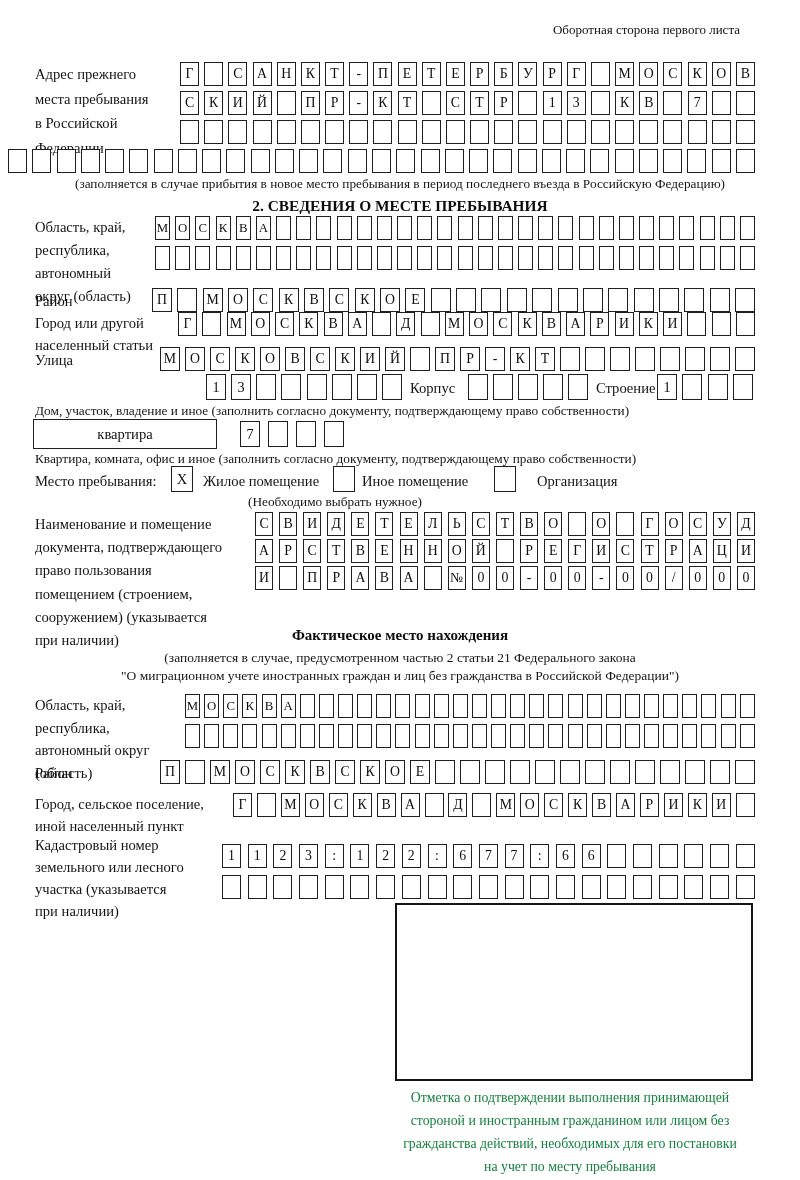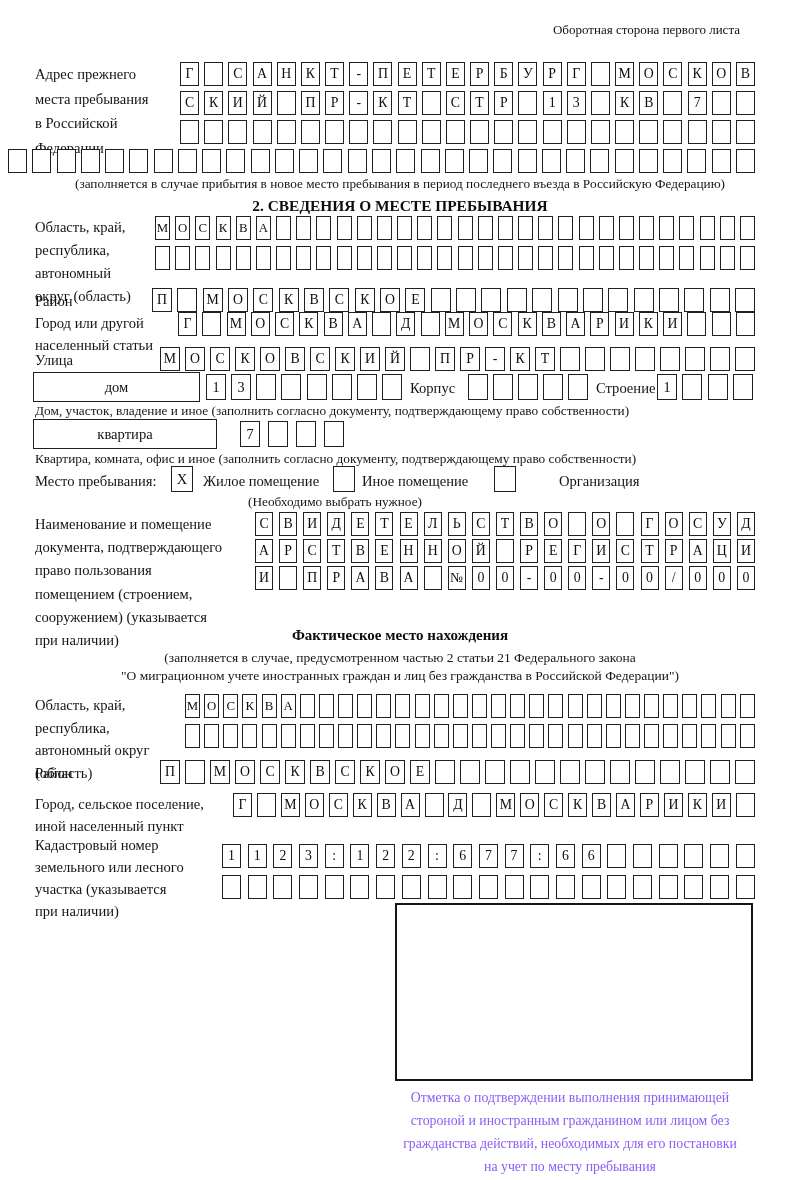--- a/index.html
+++ b/index.html
@@ -27,21 +27,21 @@
   .ch26 .cell{height:26px;font-size:14.2px;}
   .named-box{
     position:absolute;border:1.9px solid #1f1f1f;box-sizing:border-box;background:#fff;
     display:flex;align-items:center;justify-content:center;font-size:14.6px;height:30px;
   }
   .checkbox{
     position:absolute;width:22px;height:26px;border:1.9px solid #1f1f1f;box-sizing:border-box;
     display:flex;align-items:center;justify-content:center;font-size:14.6px;background:#fff;
   }
   .stamp-box{position:absolute;border:2px solid #151515;background:#fff;box-sizing:border-box;}
-  .caption{font-size:13.8px;line-height:23px;text-align:center;color:#8b5cf6;}
+  .caption{font-size:13.8px;line-height:23px;text-align:center;color:#15803d;}
 </style>
 </head>
 <body>
 
 <div class="page">
 
   <div class="abs" style="top:22px;right:60px;font-size:13px;">Оборотная сторона первого листа</div>
 
   <div class="abs lbl" style="left:35px;top:62px;line-height:24.5px;">
     <div>Адрес прежнего</div>
@@ -315,21 +315,20 @@
       <span class="cell"></span>
       <span class="cell"></span>
       <span class="cell"></span>
       <span class="cell"></span>
       <span class="cell"></span>
       <span class="cell"></span>
       <span class="cell"></span>
       <span class="cell"></span>
     </div>
 
-  <div class="named-box" style="left:33px;top:372px;width:167px;">дом</div>
   <div class="cells c20 ch26" style="left:206px;top:374px;width:196px;">
       <span class="cell">1</span>
       <span class="cell">3</span>
       <span class="cell"></span>
       <span class="cell"></span>
       <span class="cell"></span>
       <span class="cell"></span>
       <span class="cell"></span>
       <span class="cell"></span>
     </div>
@@ -358,21 +357,21 @@
       <span class="cell"></span>
     </div>
   <div class="abs note" style="left:35px;top:451px;">Квартира, комната, офис и иное (заполнить согласно документу, подтверждающему право собственности)</div>
 
   <div class="abs lbl" style="left:35px;top:470px;">Место пребывания:</div>
   <div class="checkbox" style="left:171px;top:466px;">X</div>
   <div class="abs lbl" style="left:203px;top:470px;">Жилое помещение</div>
   <div class="checkbox" style="left:333px;top:466px;"></div>
   <div class="abs lbl" style="left:362px;top:470px;">Иное помещение</div>
   <div class="checkbox" style="left:494px;top:466px;"></div>
-  <div class="abs lbl" style="left:559px;top:470px;">Организация</div>
+  <div class="abs lbl" style="left:537px;top:470px;">Организация</div>
   <div class="abs note" style="left:190px;top:494px;width:290px;text-align:center;">(Необходимо выбрать нужное)</div>
 
   <div class="abs lbl" style="left:35px;top:513px;line-height:23.2px;">
     <div>Наименование и помещение</div>
     <div>документа, подтверждающего</div>
     <div>право пользования</div>
     <div>помещением (строением,</div>
     <div>сооружением) (указывается</div>
     <div>при наличии)</div>
   </div>

